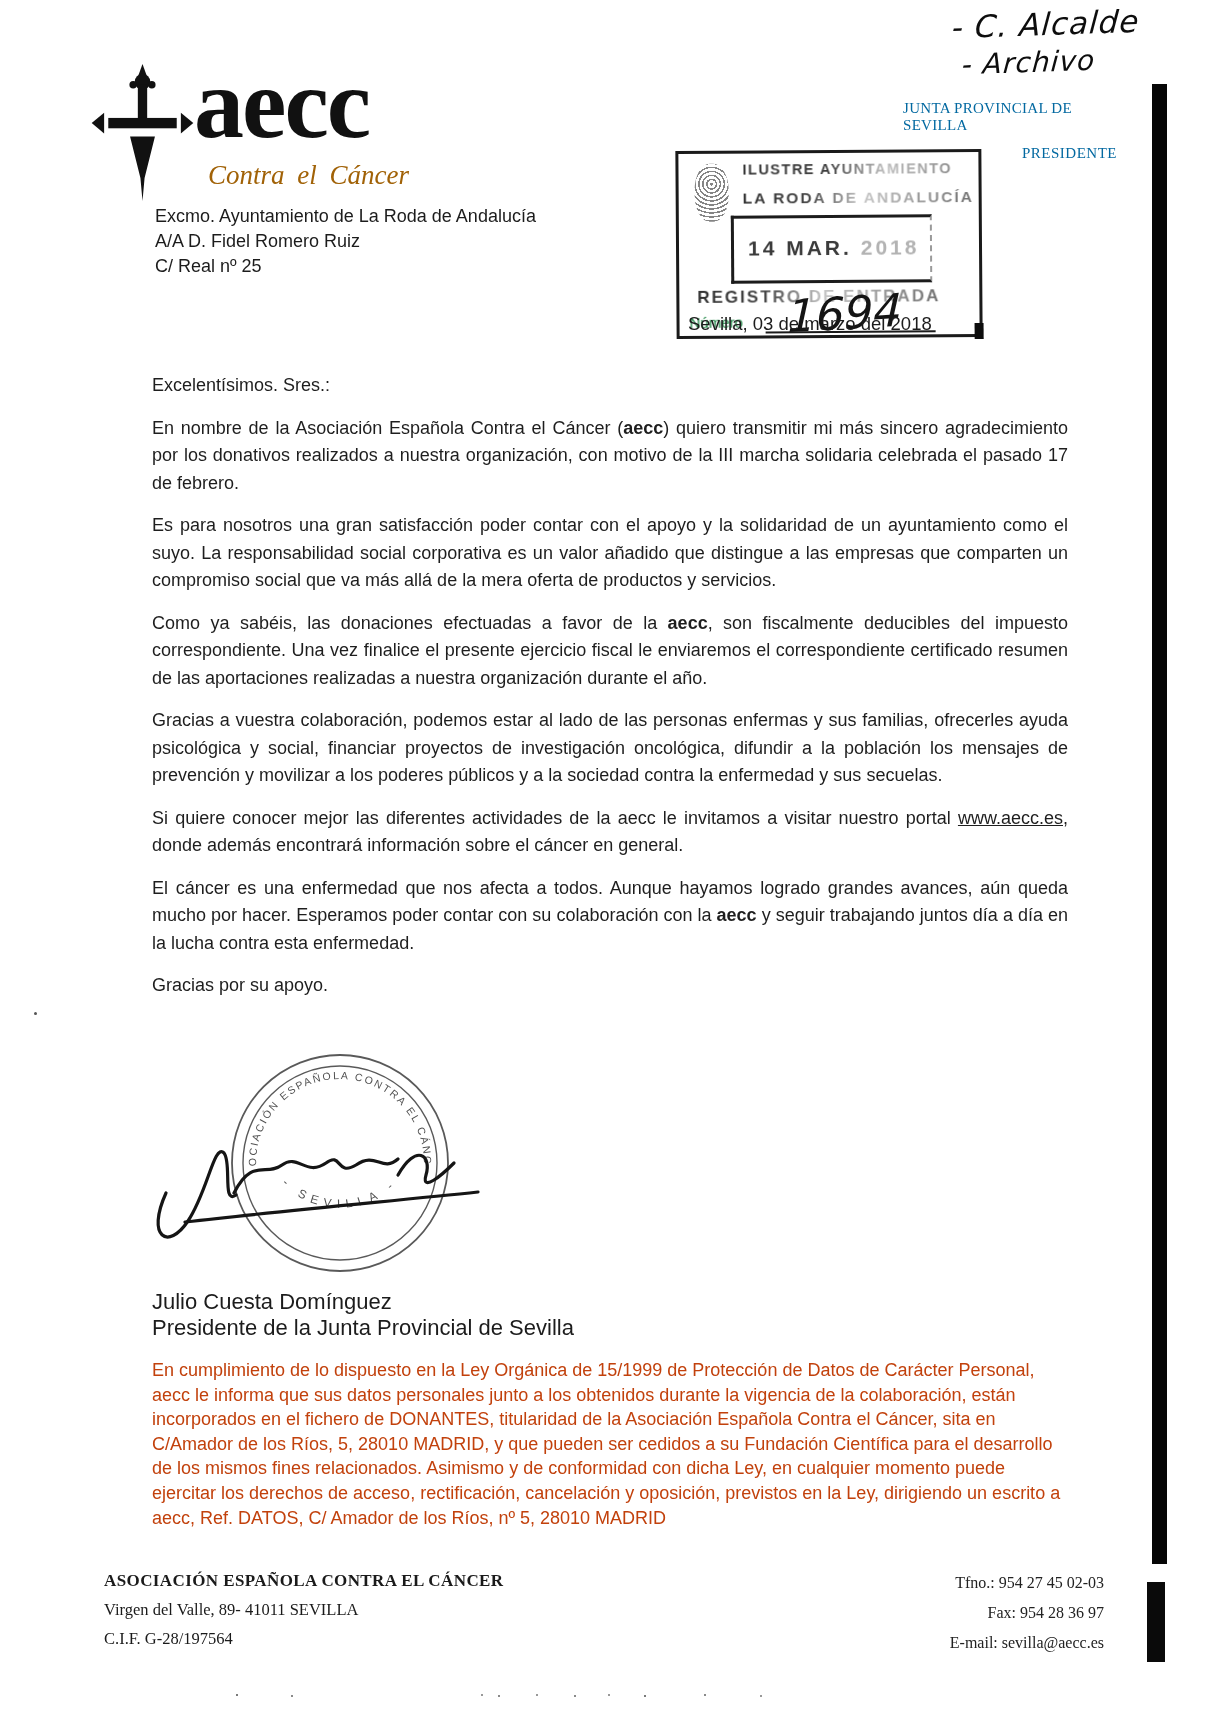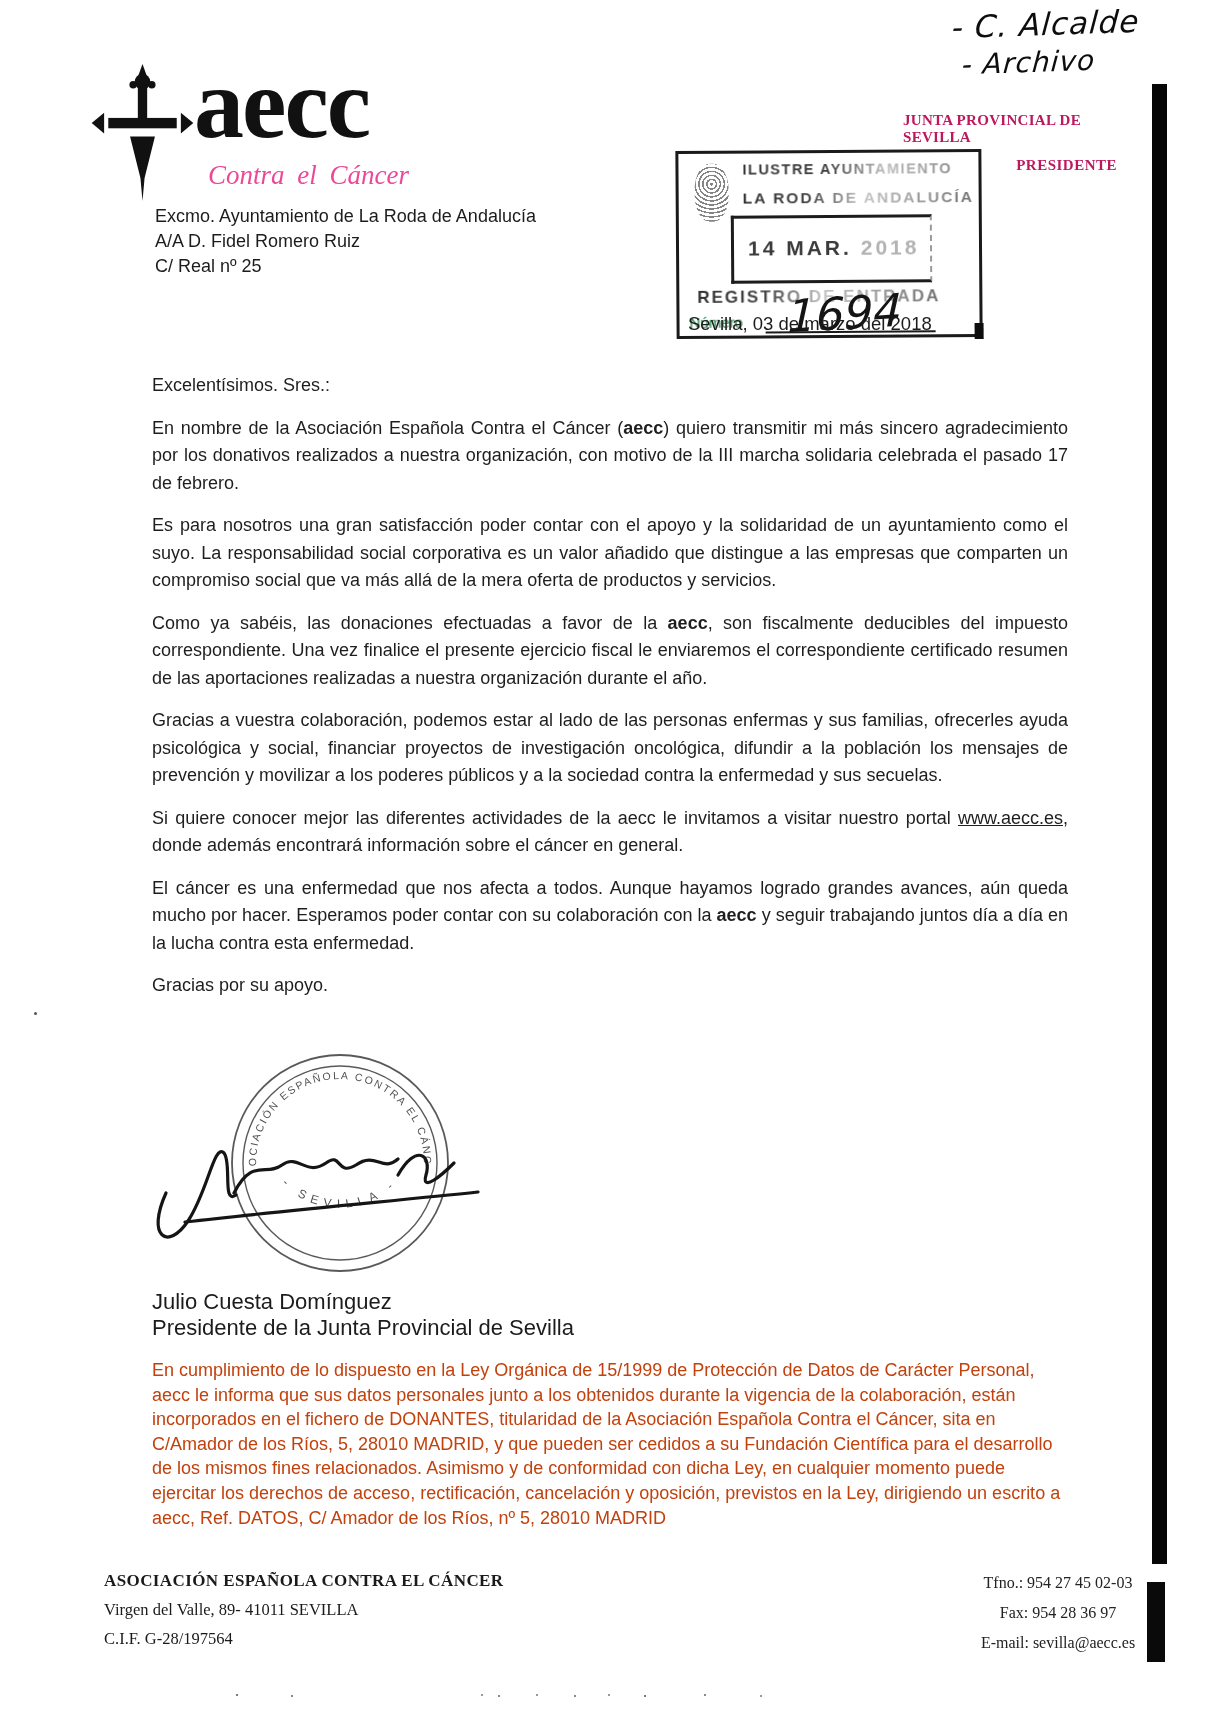--- a/index.html
+++ b/index.html
@@ -11,25 +11,25 @@
   .handwriting{position:absolute;font-family:"DejaVu Sans",sans-serif;font-style:italic;
                color:#0d0d0d;transform:rotate(-2deg) skewX(-6deg);letter-spacing:1px;}
   .hw1{left:952px;top:6px;font-size:31px;}
   .hw2{left:962px;top:46px;font-size:28px;}
 
   
   .cross{position:absolute;left:90px;top:64px;}
   .brand{position:absolute;left:194px;top:54px;font-family:"Liberation Serif",serif;
          font-weight:bold;font-size:100px;line-height:1;letter-spacing:-2px;color:#111;}
   .tagline{position:absolute;left:208px;top:160px;font-family:"Liberation Serif",serif;
-           font-style:italic;font-size:27px;color:#ec4899;word-spacing:6px;}
-
-  
-  .office{position:absolute;left:903px;top:112px;width:214px;font-family:"Liberation Serif",serif;
-          font-weight:bold;color:#be185d;}
+           font-style:italic;font-size:27px;color:#a16207;word-spacing:6px;}
+
+  
+  .office{position:absolute;left:903px;top:100px;width:214px;font-family:"Liberation Serif",serif;
+          font-weight:normal;color:#0369a1;}
   .office .l1{font-size:15px;letter-spacing:.3px;}
   .office .l2{font-size:15px;text-align:right;margin-top:11px;letter-spacing:.5px;}
 
   
   .recipient{position:absolute;left:155px;top:204px;font-size:18px;line-height:25px;color:#1c1c1c;}
 
   
   .rstamp{position:absolute;left:676px;top:150px;width:300px;height:182px;
           border:3px solid #1a1a1a;transform:rotate(-.4deg);color:#3b3b3b;}
   .rstamp .corner{position:absolute;right:-4px;bottom:-5px;width:9px;height:16px;background:#0d0d0d;}
@@ -74,21 +74,21 @@
   
   .signer{position:absolute;left:152px;top:1289px;font-size:22px;line-height:26px;color:#1c1c1c;}
 
   
   .legal{position:absolute;left:152px;top:1358px;width:918px;font-size:18px;line-height:24.6px;color:#c2410c;}
 
   
   .footer-left{position:absolute;left:104px;top:1566px;font-family:"Liberation Serif",serif;
                color:#1a1a1a;font-size:16.5px;line-height:29px;}
   .footer-left .f1{font-weight:bold;font-size:17px;letter-spacing:.4px;}
-  .footer-right{position:absolute;left:922px;top:1568px;width:272px;text-align:center;
+  .footer-right{position:absolute;left:832px;top:1568px;width:272px;text-align:right;
                 font-family:"Liberation Serif",serif;color:#222;font-size:16px;line-height:30px;filter:blur(.2px);}
 
   
   .bar1{position:absolute;left:1152px;top:84px;width:15px;height:1480px;background:#060606;}
   .bar2{position:absolute;left:1147px;top:1582px;width:18px;height:80px;background:#0a0a0a;}
   .dot-left{position:absolute;left:34px;top:1012px;width:3px;height:3px;background:#555;border-radius:50%;}
   .specks{position:absolute;left:236px;top:1694px;width:2px;height:2px;background:#7a7a7a;
           box-shadow:55px 1px #8a8a8a,245px 0 #999,262px 1px #8a8a8a,300px 0 #999,
                      338px 1px #8a8a8a,372px 0 #999,408px 1px #7a7a7a,468px 0 #8a8a8a,524px 1px #999;}
 </style>

